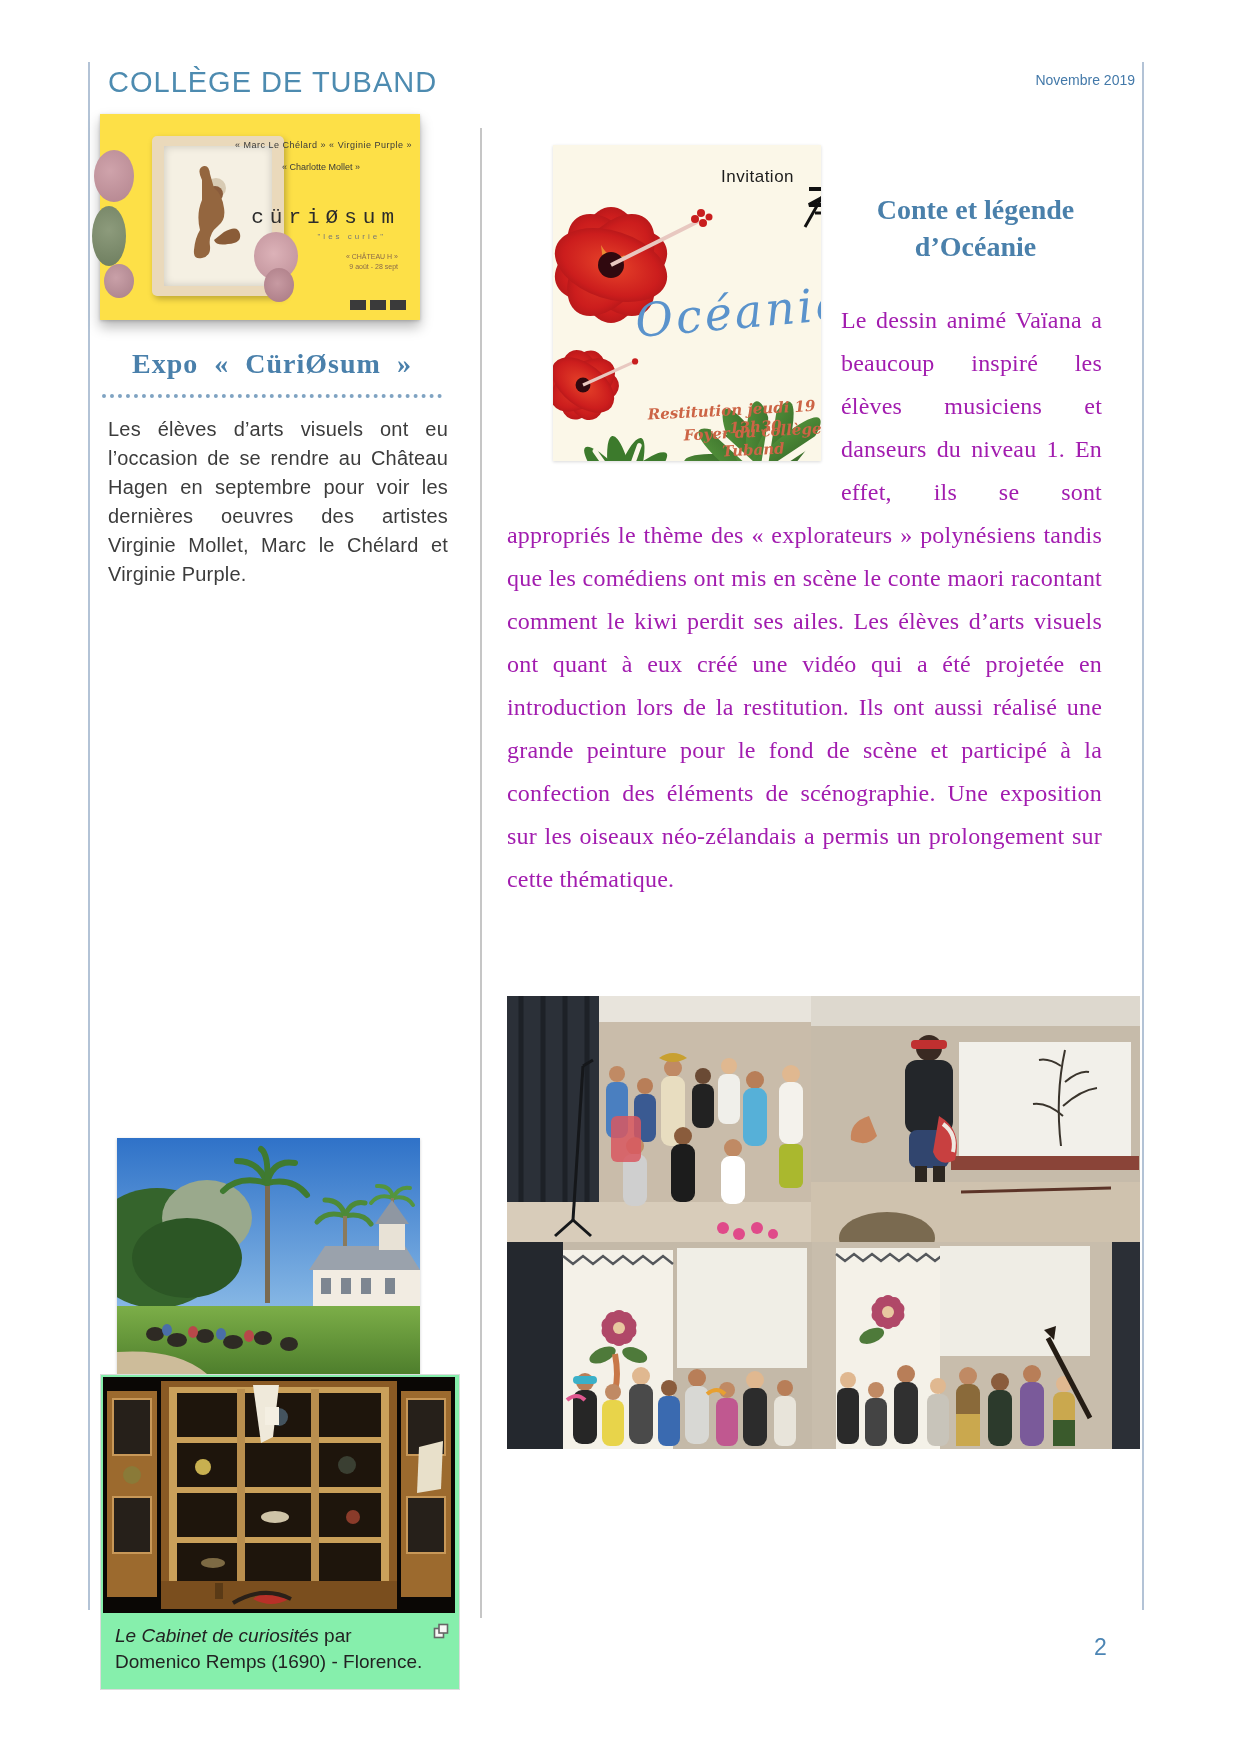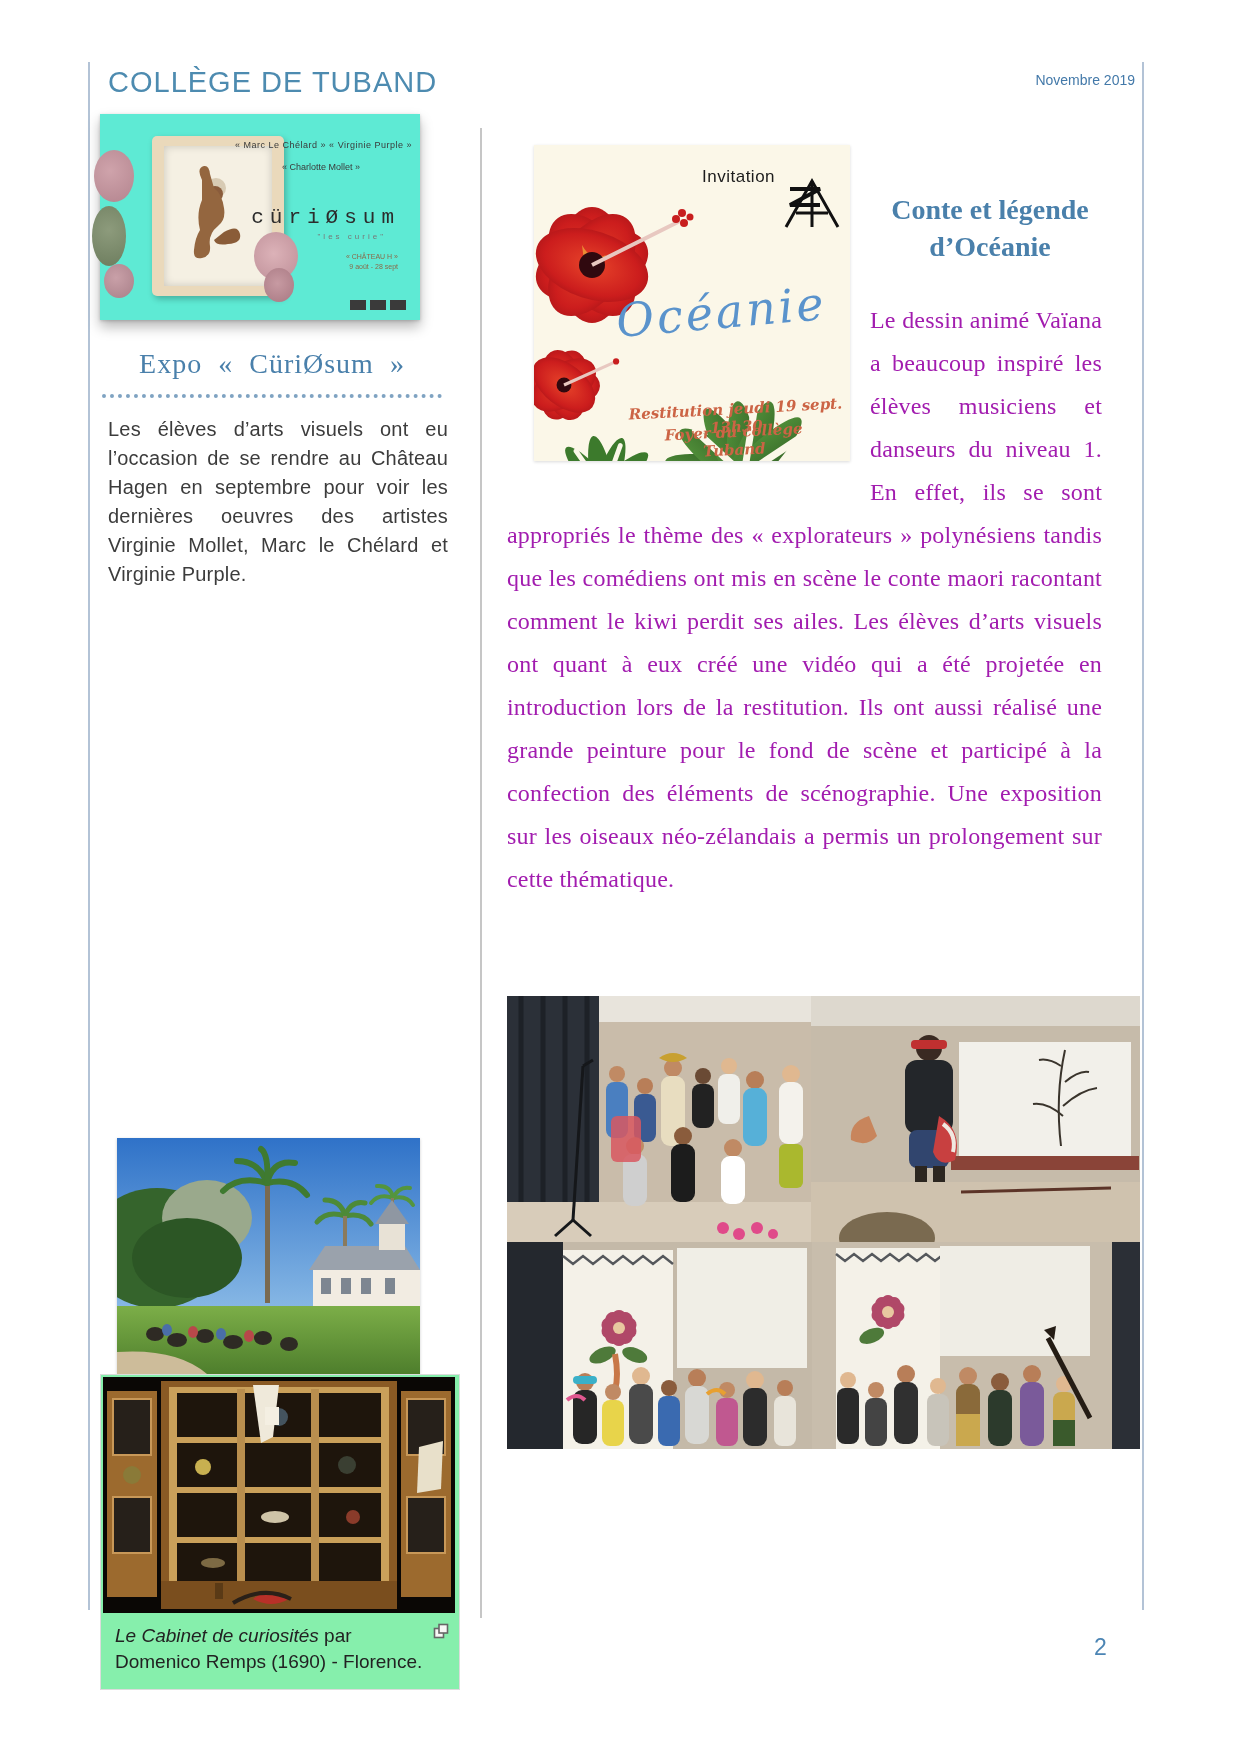--- a/index.html
+++ b/index.html
@@ -8,57 +8,57 @@
   .vline{position:absolute;width:2px;background:#b3c3d6;}
   .vline.left{left:88px;top:62px;height:1548px;}
   .vline.right{left:1142px;top:62px;height:1548px;}
   .divider{position:absolute;left:480px;top:128px;width:2px;height:1490px;background:#c6c6c6;}
 
   .school-name{position:absolute;left:108px;top:66px;font-size:29px;letter-spacing:1px;
         color:#4d8bb0;font-weight:400;}
   .issue-date{position:absolute;right:104px;top:72px;font-size:14px;color:#4379a9;}
 
   
-  .curio-poster{position:absolute;left:100px;top:114px;width:320px;height:206px;background:#5eead4;
+  .curio-poster{position:absolute;left:100px;top:114px;width:320px;height:206px;background:#fde047;
         box-shadow:0 7px 12px rgba(0,0,0,.28), 0 1px 3px rgba(0,0,0,.18);}
   .curio-frame{position:absolute;left:52px;top:22px;width:132px;height:160px;background:#ead9bb;
         border-radius:5px;box-shadow:2px 3px 6px rgba(0,0,0,.25);}
   .curio-frame .inner{position:absolute;left:12px;top:10px;right:12px;bottom:10px;background:#f5f0e3;
         box-shadow:inset 0 0 8px rgba(0,0,0,.18);}
   .blob{position:absolute;border-radius:50%;}
   .curio-text{position:absolute;color:#3a3a3a;}
   .curio-artists1{right:8px;top:26px;font-size:9px;letter-spacing:.5px;}
   .curio-artists2{right:60px;top:48px;font-size:9px;}
   .curio-title{right:20px;top:92px;font-size:21px;letter-spacing:6px;font-family:"Liberation Mono",monospace;color:#2c2c2c;}
   .curio-sub{right:34px;top:118px;font-size:8px;letter-spacing:3px;color:#777;}
   .curio-venue{right:22px;top:138px;font-size:7px;color:#8a6a4a;text-align:right;line-height:10px;}
   .curio-logos{position:absolute;right:14px;bottom:10px;display:flex;gap:4px;}
   .curio-logos i{display:block;width:16px;height:10px;background:#3a3a3a;}
 
   .expo-title{position:absolute;left:100px;top:348px;width:344px;text-align:center;
-        font-family:"Liberation Serif",serif;font-weight:normal;font-size:28px;color:#4a80ab;
+        font-family:"Liberation Serif",serif;font-weight:bold;font-size:28px;color:#4a80ab;
         letter-spacing:1px;word-spacing:8px;}
   .dotted-rule{position:absolute;left:102px;top:394px;width:340px;height:0;
         border-top:4px dotted #7fa3c2;}
 
   .left-text{position:absolute;left:108px;top:406px;width:340px;color:#3c3c3c;}
   .left-text p{margin:9px 0 21px 0;font-size:20px;line-height:29px;text-align:justify;letter-spacing:.2px;}
 
   .chateau-photo{position:absolute;left:117px;top:1138px;width:303px;height:236px;
         box-shadow:0 1px 3px rgba(0,0,0,.2);}
   .thumb{position:absolute;left:100px;top:1374px;width:358px;background:#86efac;
         border:1px solid #dcdcdc;}
   .thumb .cabinet-photo{display:block;margin:2px;width:352px;height:236px;}
   .thumb-caption{position:relative;padding:8px 12px 14px 14px;font-size:19px;line-height:26px;color:#222;}
   .thumb-caption .work{font-style:italic;}
   .expand-icon{position:absolute;right:10px;top:8px;cursor:pointer;}
 
   
   .right-col{position:absolute;left:507px;top:145px;width:603px;}
-  .invitation{float:left;width:316px;height:316px;margin:0 20px 16px 27px;position:relative;
+  .invitation{float:left;width:268px;height:316px;margin:0 20px 16px 46px;position:relative;
         background:#fbf7e8;box-shadow:0 1px 3px rgba(0,0,0,.15);overflow:hidden;}
   .inv-label{position:absolute;left:168px;top:22px;font-size:17px;color:#1c1c1c;letter-spacing:.5px;}
   .inv-title{position:absolute;left:82px;top:140px;font-family:"DejaVu Serif",serif;font-style:italic;
         font-size:46px;color:#5a93cc;letter-spacing:3px;transform:rotate(-5deg);}
   .inv-line1{position:absolute;left:92px;top:255px;width:220px;text-align:center;
         font-family:"DejaVu Serif",serif;font-style:italic;font-weight:bold;font-size:15px;
         color:#cc6445;transform:rotate(-3deg);}
   .inv-line2{position:absolute;left:100px;top:278px;width:200px;text-align:center;
         font-family:"DejaVu Serif",serif;font-style:italic;font-weight:bold;font-size:15px;
         color:#cc6445;transform:rotate(-3deg);}

